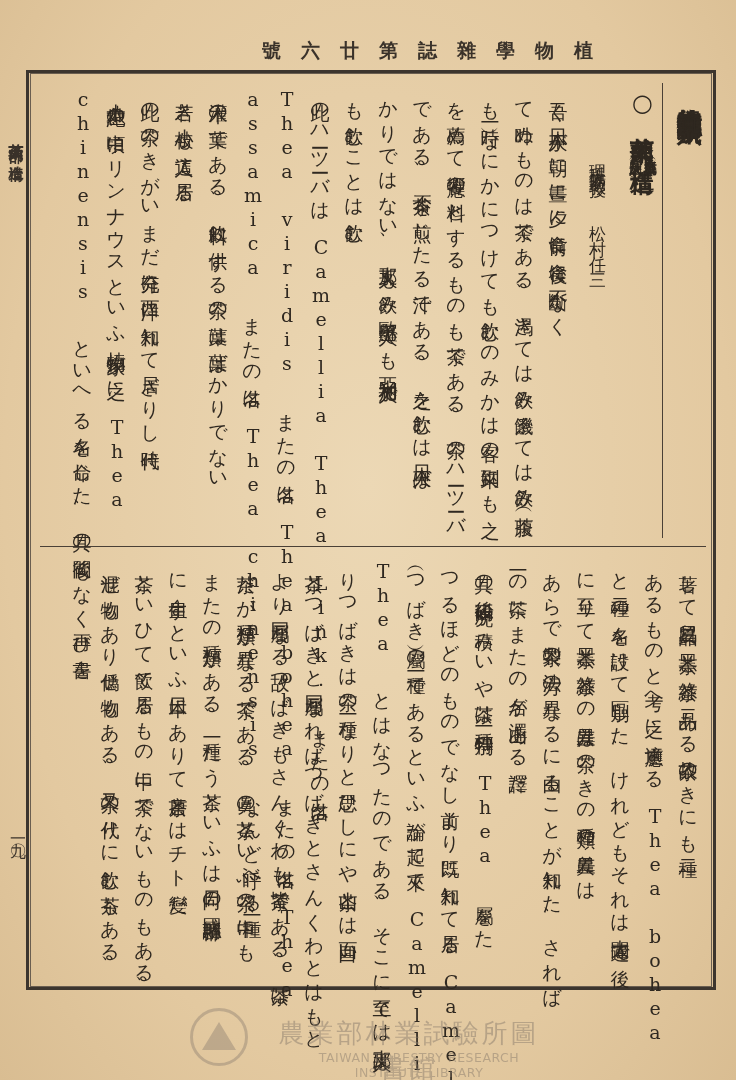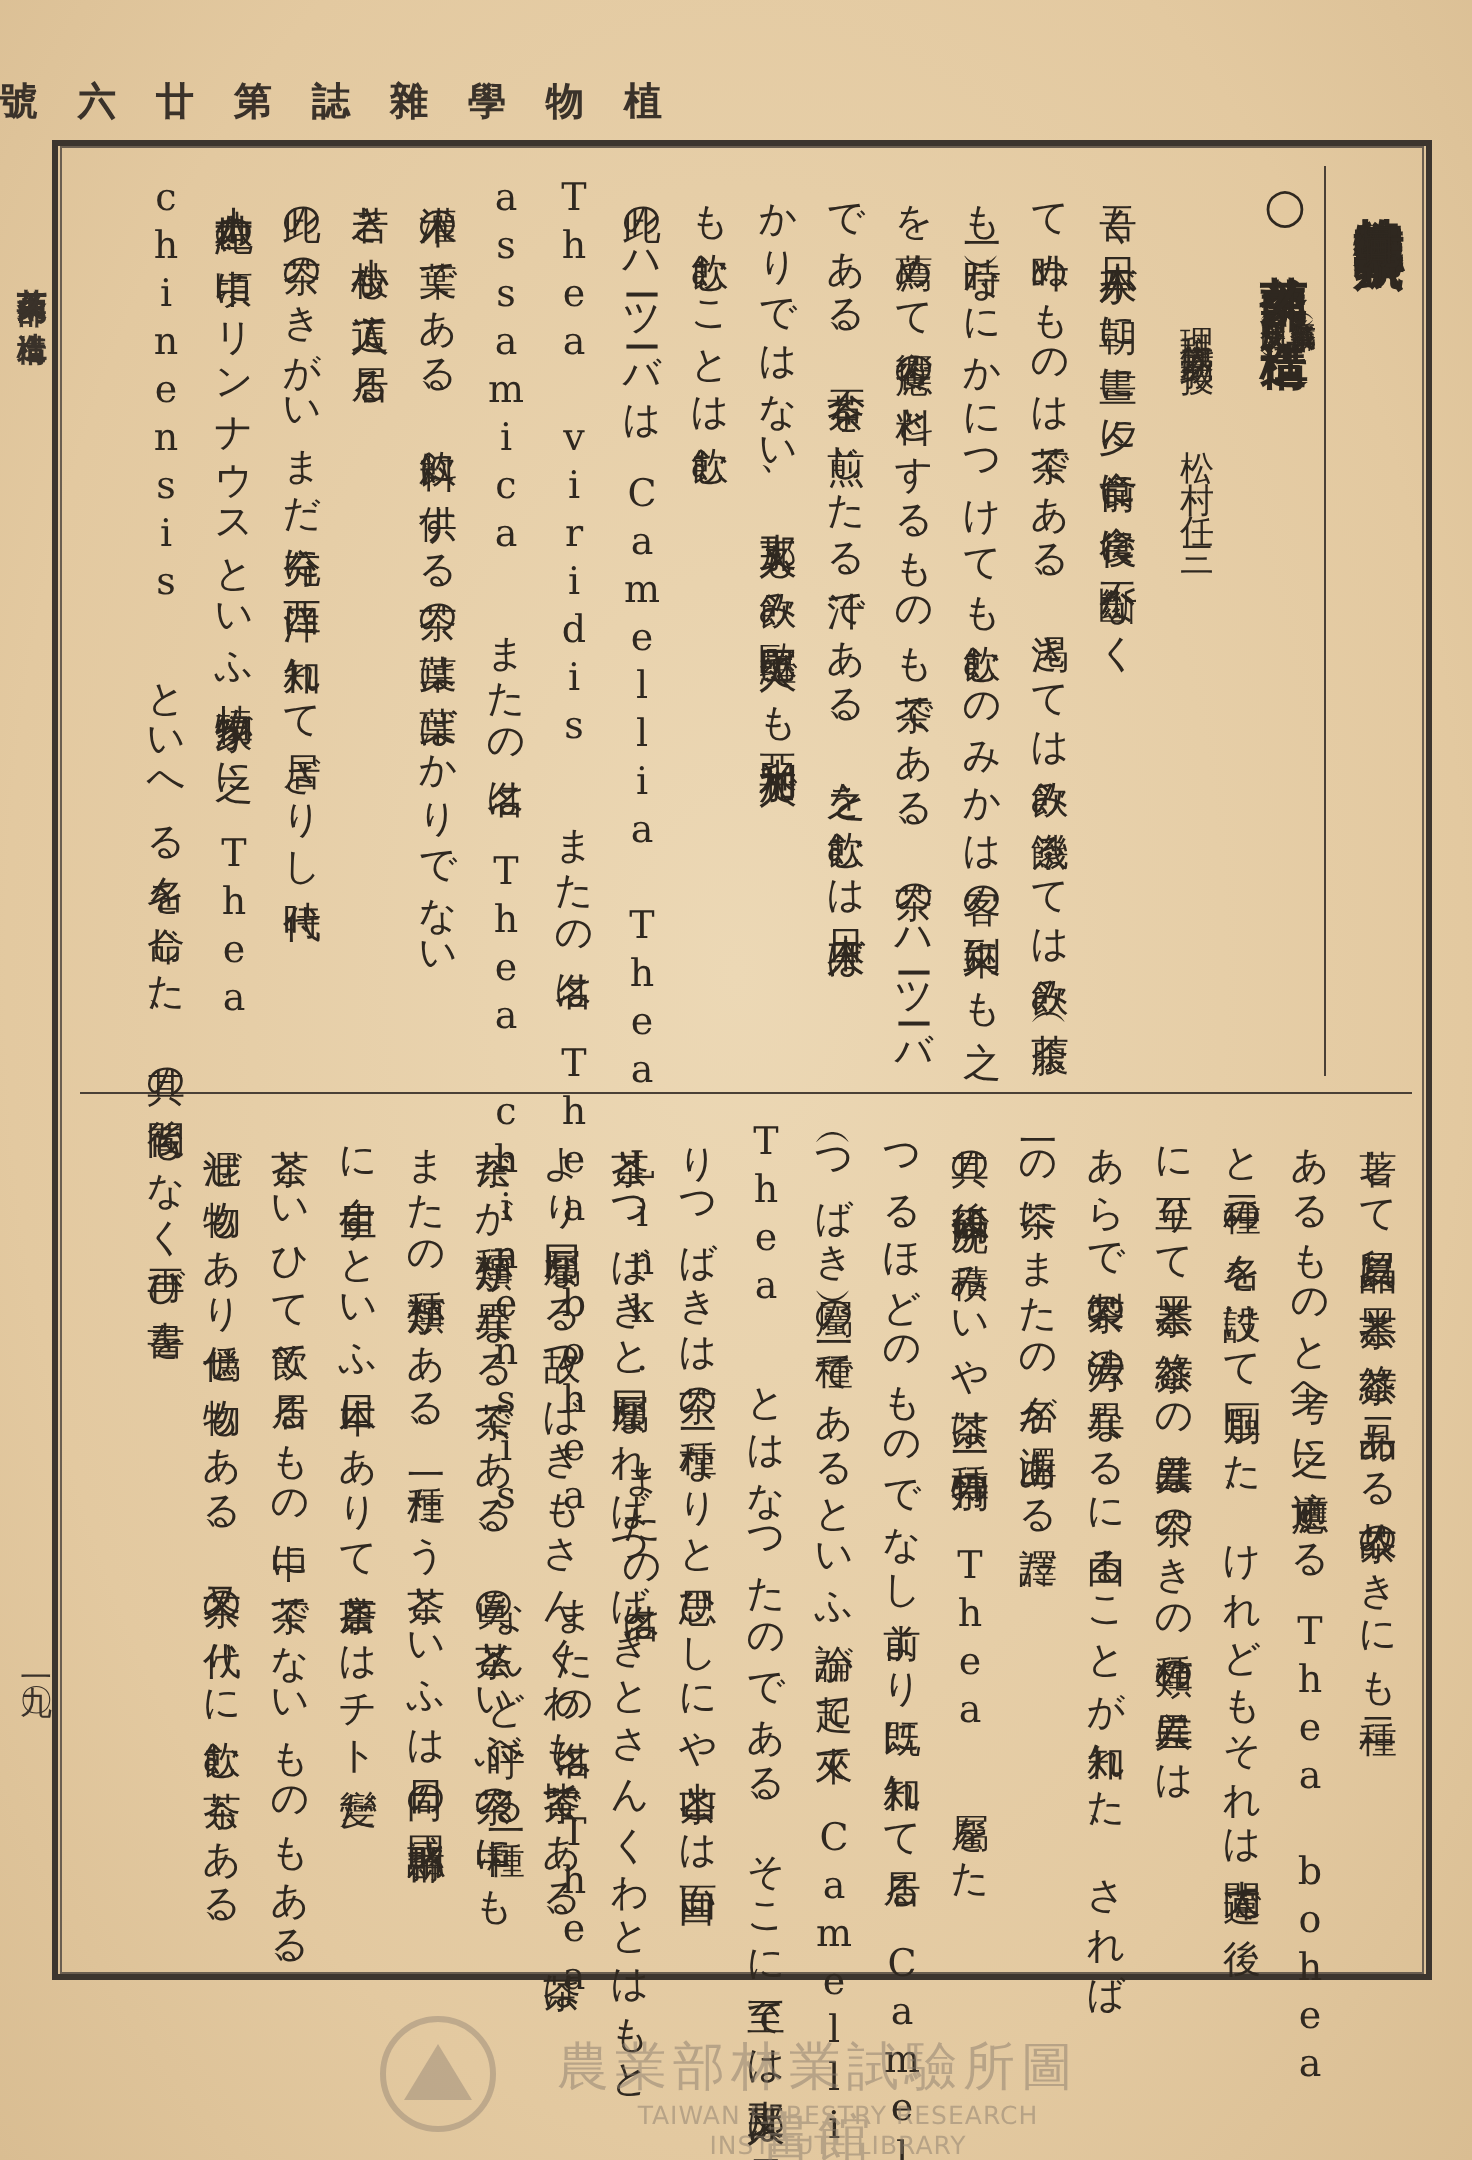--- a/index.html
+++ b/index.html
@@ -9,21 +9,21 @@
     font-family: "DejaVu Serif", "Liberation Serif", serif;
     color: #2f2820;
     position: relative;
   }
   .paper-tone {
     position: absolute; inset: 0;
     background: radial-gradient(ellipse at 50% 45%, #ecd8b5 0%, #e3c9a0 70%, #d9bd92 100%);
   }
   .running-head {
     position: absolute; top: 38px; left: 0; width: 613px;
-    display: flex; justify-content: flex-start;
+    display: flex; justify-content: flex-end;
   }
   .running-head span {
     font-size: 19px; font-weight: bold; letter-spacing: 20px;
     color: #3a322a; direction: rtl; unicode-bidi: bidi-override;
   }
   .frame {
     position: absolute; left: 26px; top: 70px; width: 690px; height: 920px;
     border: 3px solid #3c352e;
     box-sizing: border-box;
   }

